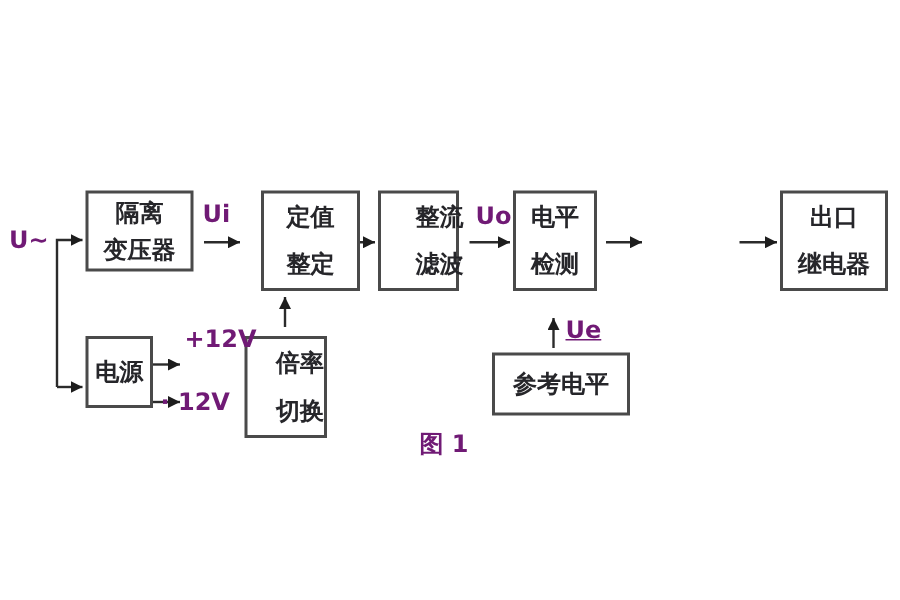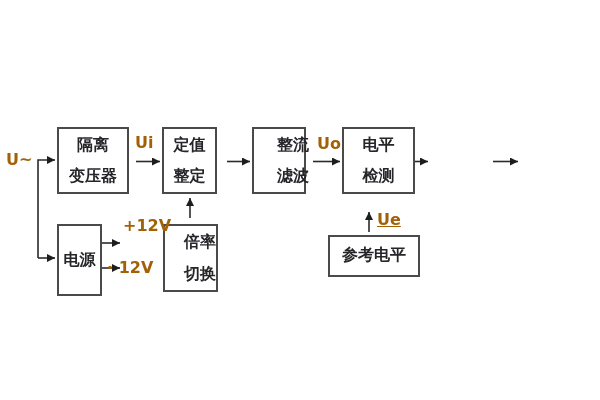--- a/index.html
+++ b/index.html
@@ -9,21 +9,21 @@
   }
   .block {
     position:absolute; box-sizing:border-box;
     border:2px solid #4a4a4a; background:#ffffff;
     display:flex; flex-direction:column; justify-content:space-around; align-items:center;
     color:#26262a; font-size:16px; font-weight:bold; line-height:1;
     text-align:center; white-space:nowrap;
   }
   .block.single { justify-content:center; }
   .lbl {
-    position:absolute; color:#a16207; font-size:16px; font-weight:bold;
+    position:absolute; color:#701a75; font-size:16px; font-weight:bold;
     line-height:1; white-space:nowrap;
   }
   .caption { text-align:center; }
   svg.wires { position:absolute; left:0; top:0; width:600px; height:400px; }
 </style>
 </head>
 <body>
 
 <div class="stage">
 
@@ -46,56 +46,61 @@
 
       <path d="M190,218 V198" marker-end="url(#ah)"></path>
 
       <path d="M369,232 V212" marker-end="url(#ah)"></path>
 
       <path d="M102,243 H120" marker-end="url(#ah)"></path>
       <path d="M102,268 H120" marker-end="url(#ah)"></path>
     </g>
   </svg>
 
-  <div class="block" style="left:57px;  top:127px; width:72px; height:67px;">
+  <div class="block" style="left:57px;  top:127px; width:72px; height:54px;">
     <span>隔离</span>
     <span>变压器</span>
   </div>
 
-  <div class="block" style="left:162px; top:127px; width:55px; height:67px;">
+  <div class="block" style="left:174px; top:127px; width:66px; height:67px;">
     <span>定值</span>
     <span>整定</span>
   </div>
 
   <div class="block" style="left:252px; top:127px; width:54px; height:67px;padding-left:28px;">
     <span>整流</span>
     <span>滤波</span>
   </div>
 
-  <div class="block" style="left:342px; top:127px; width:73px; height:67px;">
+  <div class="block" style="left:342px; top:127px; width:56px; height:67px;">
     <span>电平</span>
     <span>检测</span>
   </div>
 
 
+  <div class="block" style="left:520px; top:127px; width:72px; height:67px;">
+    <span>出口</span>
+    <span>继电器</span>
+  </div>
 
-  <div class="block single" style="left:57px; top:224px; width:45px; height:72px;">
+  <div class="block single" style="left:57px; top:224px; width:45px; height:48px;">
     <span>电源</span>
   </div>
 
   <div class="block" style="left:163px; top:224px; width:55px; height:68px;align-items:flex-end;">
     <span>倍率</span>
     <span>切换</span>
   </div>
 
-  <div class="block single" style="left:328px; top:235px; width:92px; height:42px;font-family:Liberation Mono, monospace;">
+  <div class="block single" style="left:328px; top:235px; width:92px; height:42px;">
     <span>参考电平</span>
   </div>
 
   <div class="lbl" style="left:6px;   top:152px;">U~</div>
   <div class="lbl" style="left:135px; top:135px;">Ui</div>
   <div class="lbl" style="left:317px; top:136px;">Uo</div>
   <div class="lbl" style="left:377px; top:212px;text-decoration:underline;">Ue</div>
   <div class="lbl" style="left:123px; top:218px;">+12V</div>
   <div class="lbl" style="left:107px; top:260px;">· 12V</div>
 
+  <div class="lbl caption" style="left:256px; top:288px; width:80px;">图 1</div>
 
 </div>
 
 </body></html>

